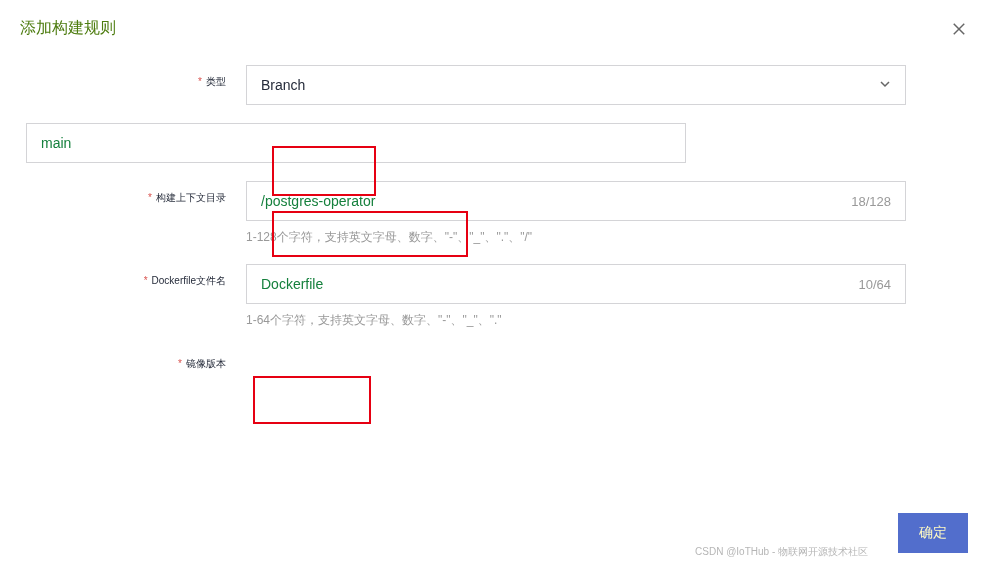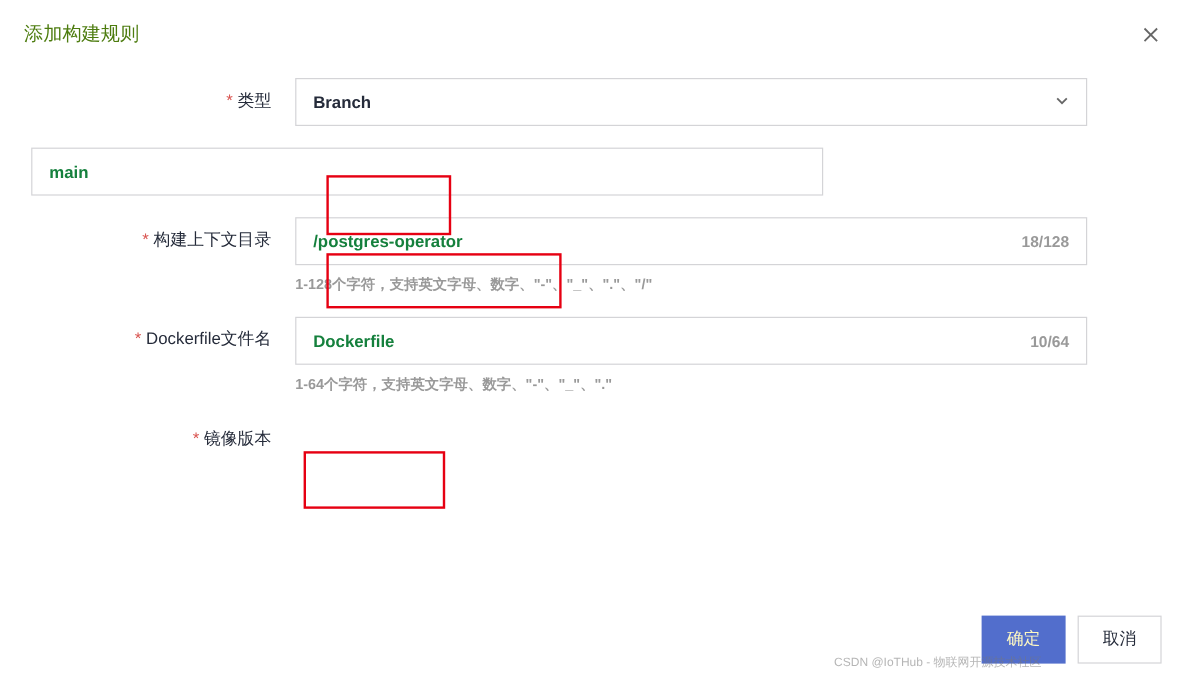--- a/index.html
+++ b/index.html
@@ -44,32 +44,31 @@
     .form-row {
       display: flex;
       align-items: flex-start;
       margin-bottom: 18px;
     }
     .form-label {
       width: 220px;
       text-align: right;
       padding-right: 20px;
       padding-top: 10px;
-      font-size: 14px;
+      font-size: 10px;
       color: #252b3a;
       flex-shrink: 0;
     }
     .required {
       color: #d9534f;
       margin-right: 4px;
     }
     .form-control-wrap {
       flex: 1;
       max-width: 660px;
-      font-weight: bold;
     }
     .select-box, .input-box {
       width: 100%;
       height: 40px;
       border: 1px solid #d4d4d7;
       border-radius: 0;
       padding: 0 14px;
       display: flex;
       align-items: center;
       justify-content: space-between;
@@ -224,20 +223,19 @@
   <div class="form-row">
     <div class="form-label">
       <span class="required">*</span><span>镜像版本</span>
     </div>
   </div>
 
 </div>
 
 <div class="dialog-footer">
   <button class="btn btn-primary">确定</button>
-  <button class="btn btn-default">取消</button>
 </div>
 
 <div class="watermark">CSDN @IoTHub - 物联网开源技术社区</div>
 
 <div class="hl-red hl-main"></div>
 <div class="hl-red hl-ctx"></div>
 <div class="hl-red hl-ver"></div>
 
 </body></html>

